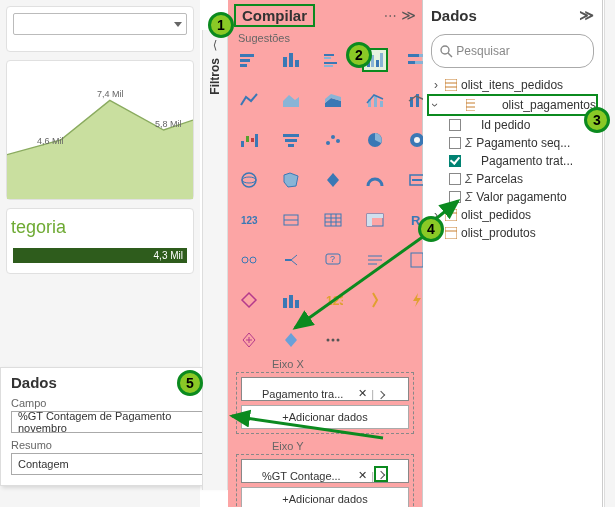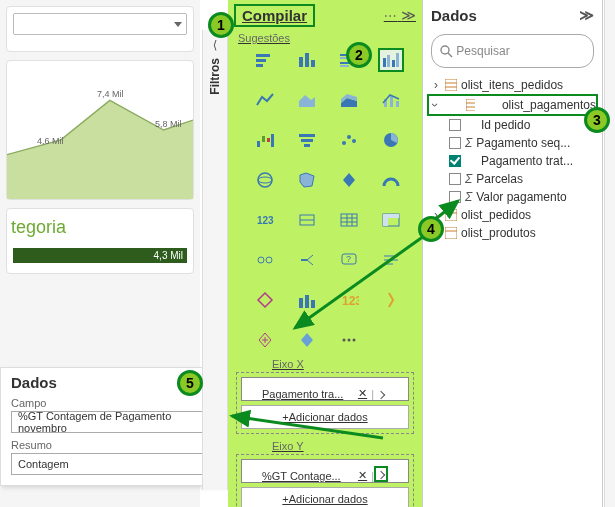--- a/index.html
+++ b/index.html
@@ -17,25 +17,25 @@
 .bottom-panel { position:absolute; left:0; top:367px; width:230px; background:#fff; border:1px solid #ddd; padding:6px 10px 10px 10px; box-shadow:2px 2px 4px rgba(0,0,0,0.12); }
 .bp-head { display:flex; justify-content:space-between; align-items:center; }
 .bp-title { font-size:15px; font-weight:600; }
 .bp-close { font-size:14px; color:#555; }
 .bp-label { font-size:11px; color:#666; margin-top:6px; }
 .bp-select { width:100%; height:22px; border:1px solid #aaa; background:#fff; display:flex; align-items:center; justify-content:space-between; padding:0 6px; font-size:11px; margin-top:2px; }
 
 .filters-rail { position:absolute; left:202px; top:30px; width:26px; height:460px; background:#f5f5f5; border-left:1px solid #ddd; border-right:1px solid #ddd; display:flex; flex-direction:column; align-items:center; padding-top:8px; }
 .rail-text { writing-mode:vertical-rl; transform:rotate(180deg); font-size:12px; font-weight:600; margin-top:6px; }
 
-.compile-pane { position:absolute; left:228px; top:0; width:195px; height:507px; background:#bef264; border-right:1px solid #ccc;text-decoration:underline; }
+.compile-pane { position:absolute; left:228px; top:0; width:195px; height:507px; background:#fca5a5; border-right:1px solid #ccc; }
 .cp-header { height:30px; display:flex; align-items:center; justify-content:space-between; padding:0 6px; }
 .cp-title { border:2px solid #0b8a1f; padding:1px 6px; font-size:15px; font-weight:600; }
 .cp-section { font-size:11px; color:#666; padding:2px 10px; }
-.viz-grid { margin:2px 24px; display:grid; grid-template-columns:repeat(6,26px); grid-auto-rows:24px; gap:16px;text-align:center; }
+.viz-grid { margin:2px 8px; display:grid; grid-template-columns:repeat(6,26px); grid-auto-rows:24px; gap:16px;text-align:center; }
 .viz-item { display:flex; align-items:center; justify-content:center; border:1px solid transparent; }
 .viz-item.sel { border:2px solid #0b8a1f; background:#e6f2e0; }
 .viz-item svg { display:block; }
 
 .field-section { padding:0 8px; }
 .fs-label { font-size:11px; color:#666; margin-top:6px;padding-left:36px; }
 .field-well { border:1px dashed #888; padding:4px; margin-top:2px; }
 .field-pill { height:24px; border:1px solid #888; background:#fff; display:flex; align-items:flex-end; padding:0 20px; font-size:11px; }
 .field-pill .txt { flex:1; white-space:nowrap; overflow:hidden; text-overflow:ellipsis; }
 .add-pill { height:24px; border:1px solid #aaa; background:#fff; display:flex; align-items:center; justify-content:center; font-size:11px; margin-top:4px; }

